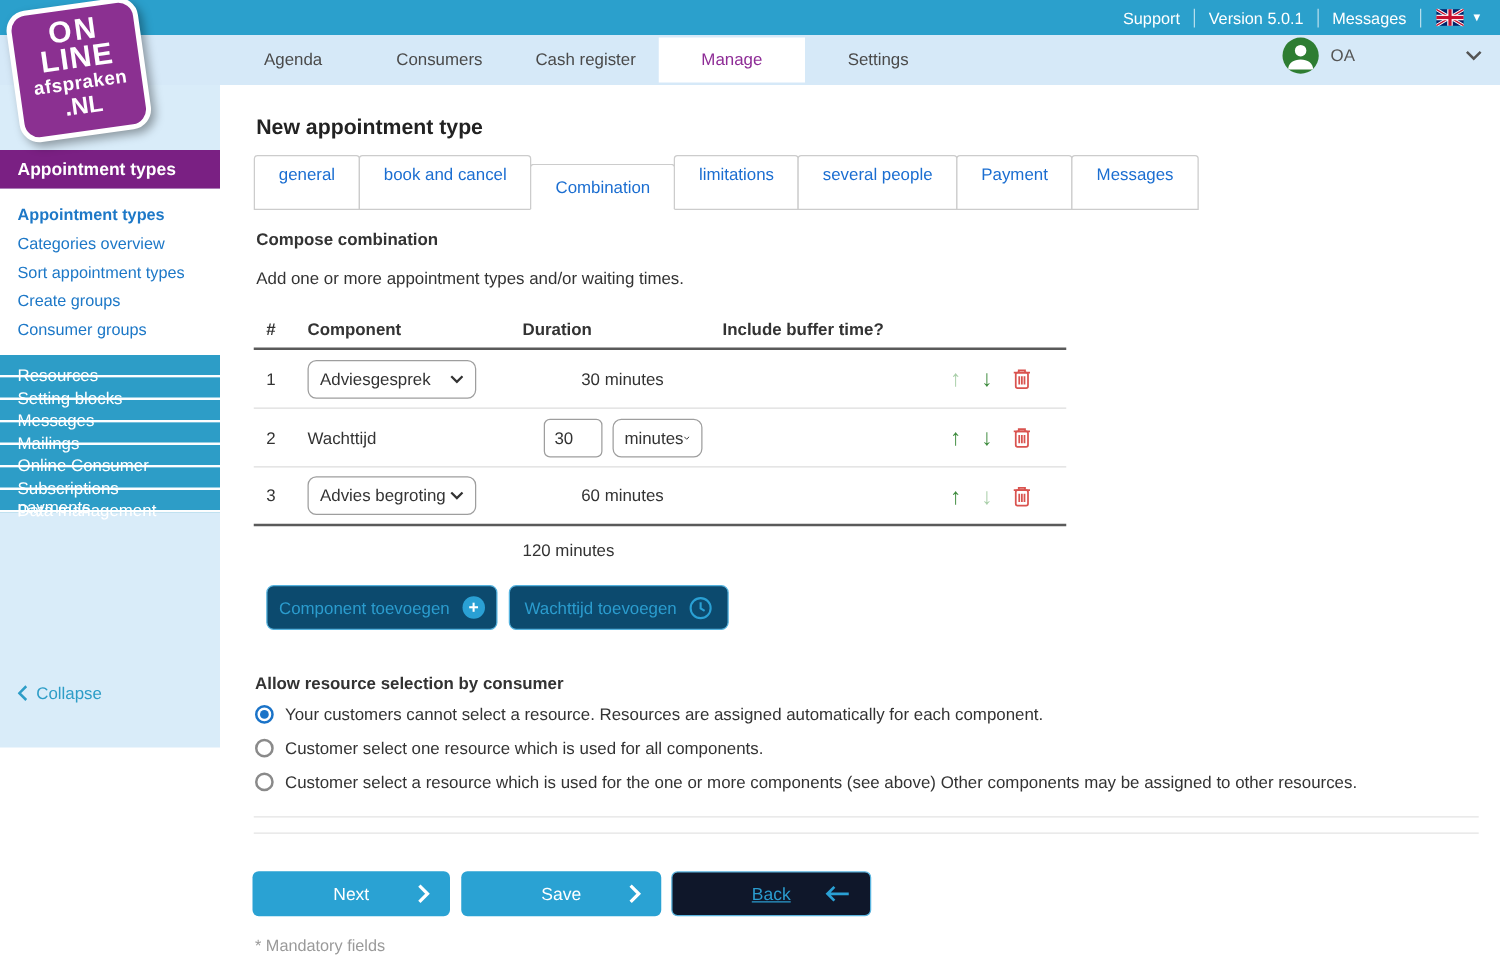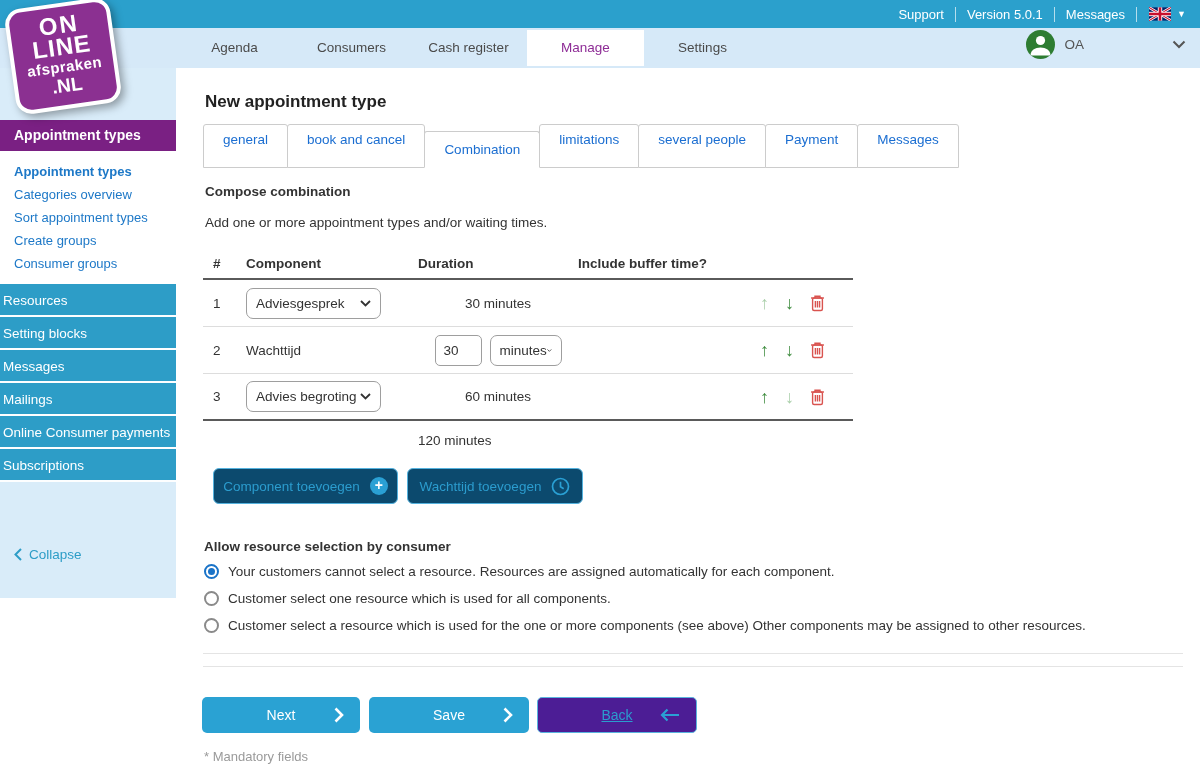--- a/index.html
+++ b/index.html
@@ -49,21 +49,21 @@
   .sidebar { position:absolute; top:28px; left:0; width:176px; height:570px; background:#d9ecf9; z-index:2; }
   .side-head {
     position:absolute; top:92px; width:176px; height:31px; line-height:31px;
     background:#7a2083; color:#fff; font-weight:bold; font-size:14px; padding-left:14px;
   }
   .side-links { position:absolute; top:123px; width:176px; height:133px; background:#fff; padding:9px 0 0 14px; }
   .side-link { display:block; line-height:23px; color:#1d78c7; font-size:13px; cursor:pointer; text-decoration:none; }
   .side-link.active { font-weight:bold; }
   .side-sections { position:absolute; top:256px; width:176px; }
   .side-sec {
-    height:33px; line-height:33px; background:#2d9dc7; color:#fff; padding-left:3px;
+    height:18px; line-height:33px; background:#2d9dc7; color:#fff; padding-left:14px;
     font-size:13.5px; border-bottom:2px solid #fdfeff; cursor:pointer;
   }
   .collapse-link {
     position:absolute; top:519px; left:14px; color:#2d9dc7; font-size:13.5px;
     display:flex; align-items:center; gap:7px; cursor:pointer;
   }
   
   .page-title { position:absolute; left:205px; top:92px; font-size:17px; font-weight:bold; color:#222; }
   .tabs { position:absolute; left:204px; top:131px; height:37px; display:flex; align-items:flex-end; }
   .tab {
@@ -122,21 +122,21 @@
     content:""; position:absolute; left:2px; top:2px; width:7px; height:7px; border-radius:50%; background:#1a73c8;
   }
   .divider { position:absolute; left:203px; width:980px; height:1px; background:#e4e4e4; }
   .divider.d0 { top:653px; } .divider.d1 { top:666px; }
   
   .foot-btn {
     position:absolute; top:697px; height:36px; border-radius:5px; display:flex;
     align-items:center; justify-content:center; font-size:14px; cursor:pointer;
   }
   .foot-btn.fill { background:#2aa2d3; color:#fff; border:none; }
-  .foot-btn.ghost { background:#4c1d95; color:#2b9cce; border:1px solid #5ab4de;text-decoration:underline; }
+  .foot-btn.ghost { background:#0f172a; color:#2b9cce; border:1px solid #5ab4de;text-decoration:underline; }
   .foot-btn .btn-icon { position:absolute; right:16px; display:flex; }
   .btn-next { left:202px; width:158px; }
   .btn-save { left:369px; width:160px; }
   .btn-back { left:537px; width:160px; }
   .mandatory { position:absolute; left:204px; top:749px; color:#9a9a9a; font-size:13px; }
 </style>
 </head>
 <body>
 
 <div class="topbar">
@@ -196,20 +196,21 @@
     <a class="side-link">Create groups</a>
     <a class="side-link">Consumer groups</a>
   </div>
   <div class="side-sections">
     <div class="side-sec">Resources</div>
     <div class="side-sec">Setting blocks</div>
     <div class="side-sec">Messages</div>
     <div class="side-sec">Mailings</div>
     <div class="side-sec">Online Consumer payments</div>
     <div class="side-sec">Subscriptions</div>
+    <div class="side-sec">Data management</div>
   </div>
   <div class="collapse-link">
     <svg width="8" height="13" viewBox="0 0 8 13" fill="none" stroke="#2d9dc7" stroke-width="2">
         <path d="M7 1 1.5 6.5 7 12"></path>
       </svg>
     <span>Collapse</span>
   </div>
 </div>
 
 <div class="page-title">New appointment type</div>

